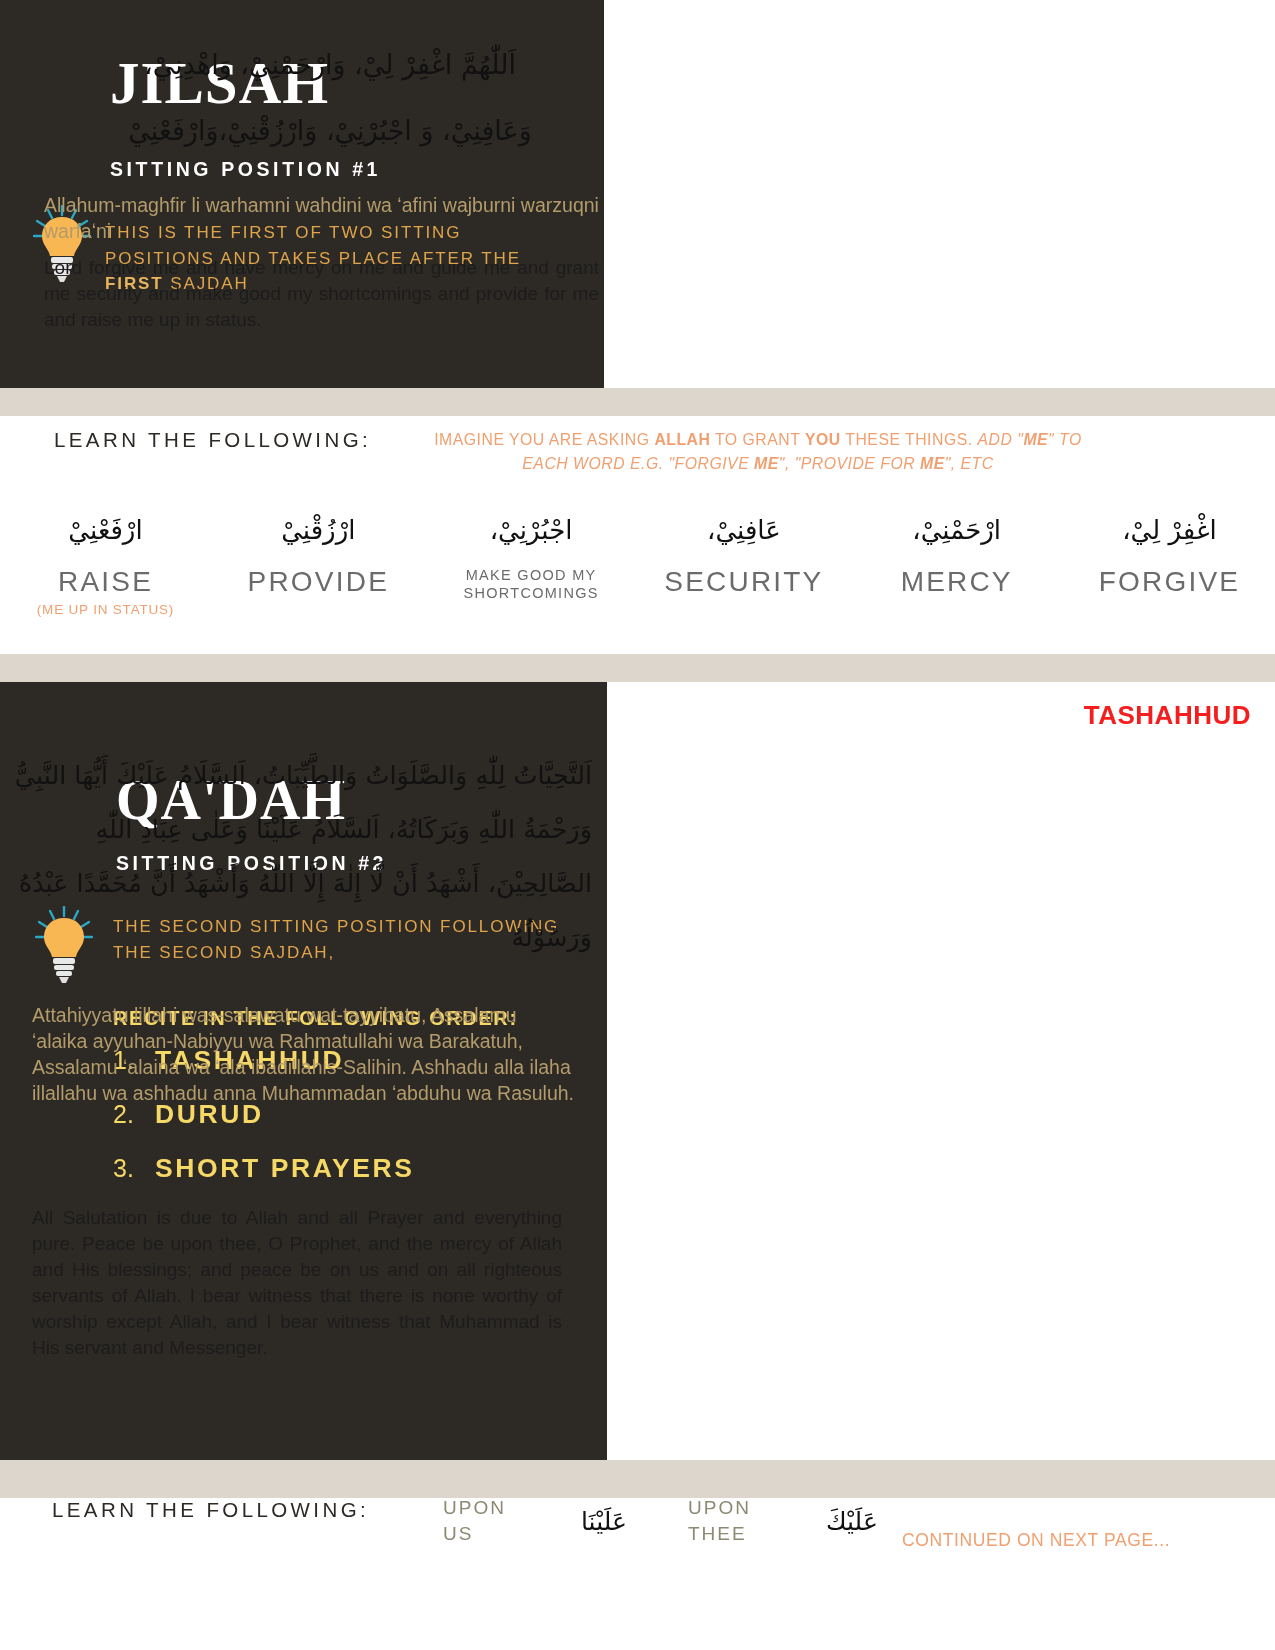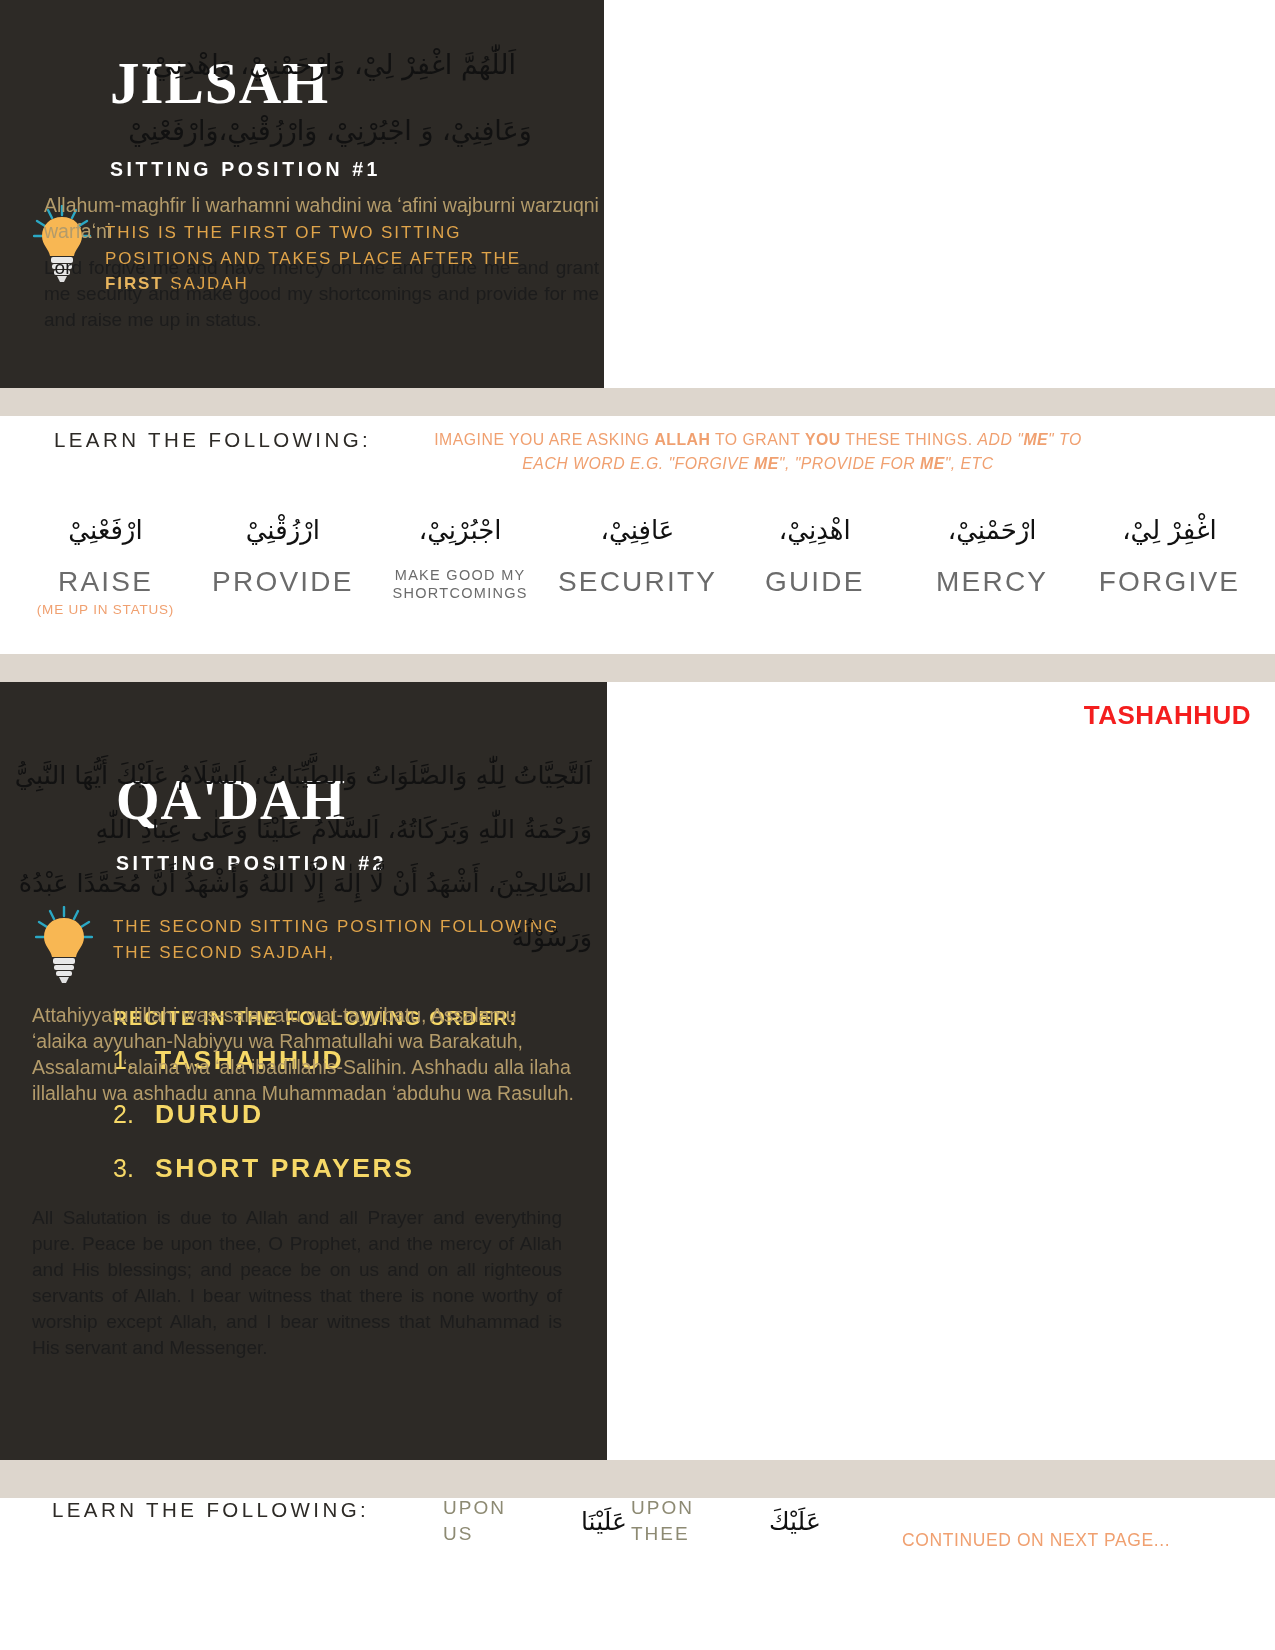--- a/index.html
+++ b/index.html
@@ -129,21 +129,21 @@
   
   .band3 { top: 1460px; height: 38px; }
 
   
   .learn2 { position: absolute; left: 0; top: 1498px; width: 1275px; height: 152px; background:#fff; }
   .l2-label { position: absolute; left: 52px; top: 1498px; }
   .f-pair { position: absolute; display: flex; align-items: center; gap: 16px; }
   .f-en { color:#8D8A73; font-size: 19px; letter-spacing: 2px; line-height: 26px; width: 84px; }
   .f-ar { font-family: "DejaVu Sans", serif; font-size: 25px; color:#111; direction: rtl; margin-left: 38px; }
   .pair1 { left: 443px; top: 1495px; }
-  .pair2 { left: 631px; top: 1495px; }
+  .pair2 { left: 688px; top: 1495px; }
   .cont-next {
     position: absolute; left: 902px; top: 1530px;
     color:#F0A070; font-size: 17.5px; letter-spacing: 0.6px;
   }
 </style>
 </head>
 <body>
 
 <div class="page">
 
@@ -200,24 +200,20 @@
   <div class="wordgrid">
       <div class="wordcell">
         <div class="ar">اغْفِرْ لِيْ،</div>
         <div class="en">FORGIVE</div>
       </div>
       <div class="wordcell">
         <div class="ar">ارْحَمْنِيْ،</div>
         <div class="en">MERCY</div>
       </div>
       <div class="wordcell">
-        <div class="ar">اهْدِنِيْ،</div>
-        <div class="en">GUIDE</div>
-      </div>
-      <div class="wordcell">
         <div class="ar">عَافِنِيْ،</div>
         <div class="en">SECURITY</div>
       </div>
       <div class="wordcell">
         <div class="ar">اجْبُرْنِيْ،</div>
         <div class="en small">MAKE GOOD MY SHORTCOMINGS</div>
       </div>
       <div class="wordcell">
         <div class="ar">ارْزُقْنِيْ</div>
         <div class="en">PROVIDE</div>

